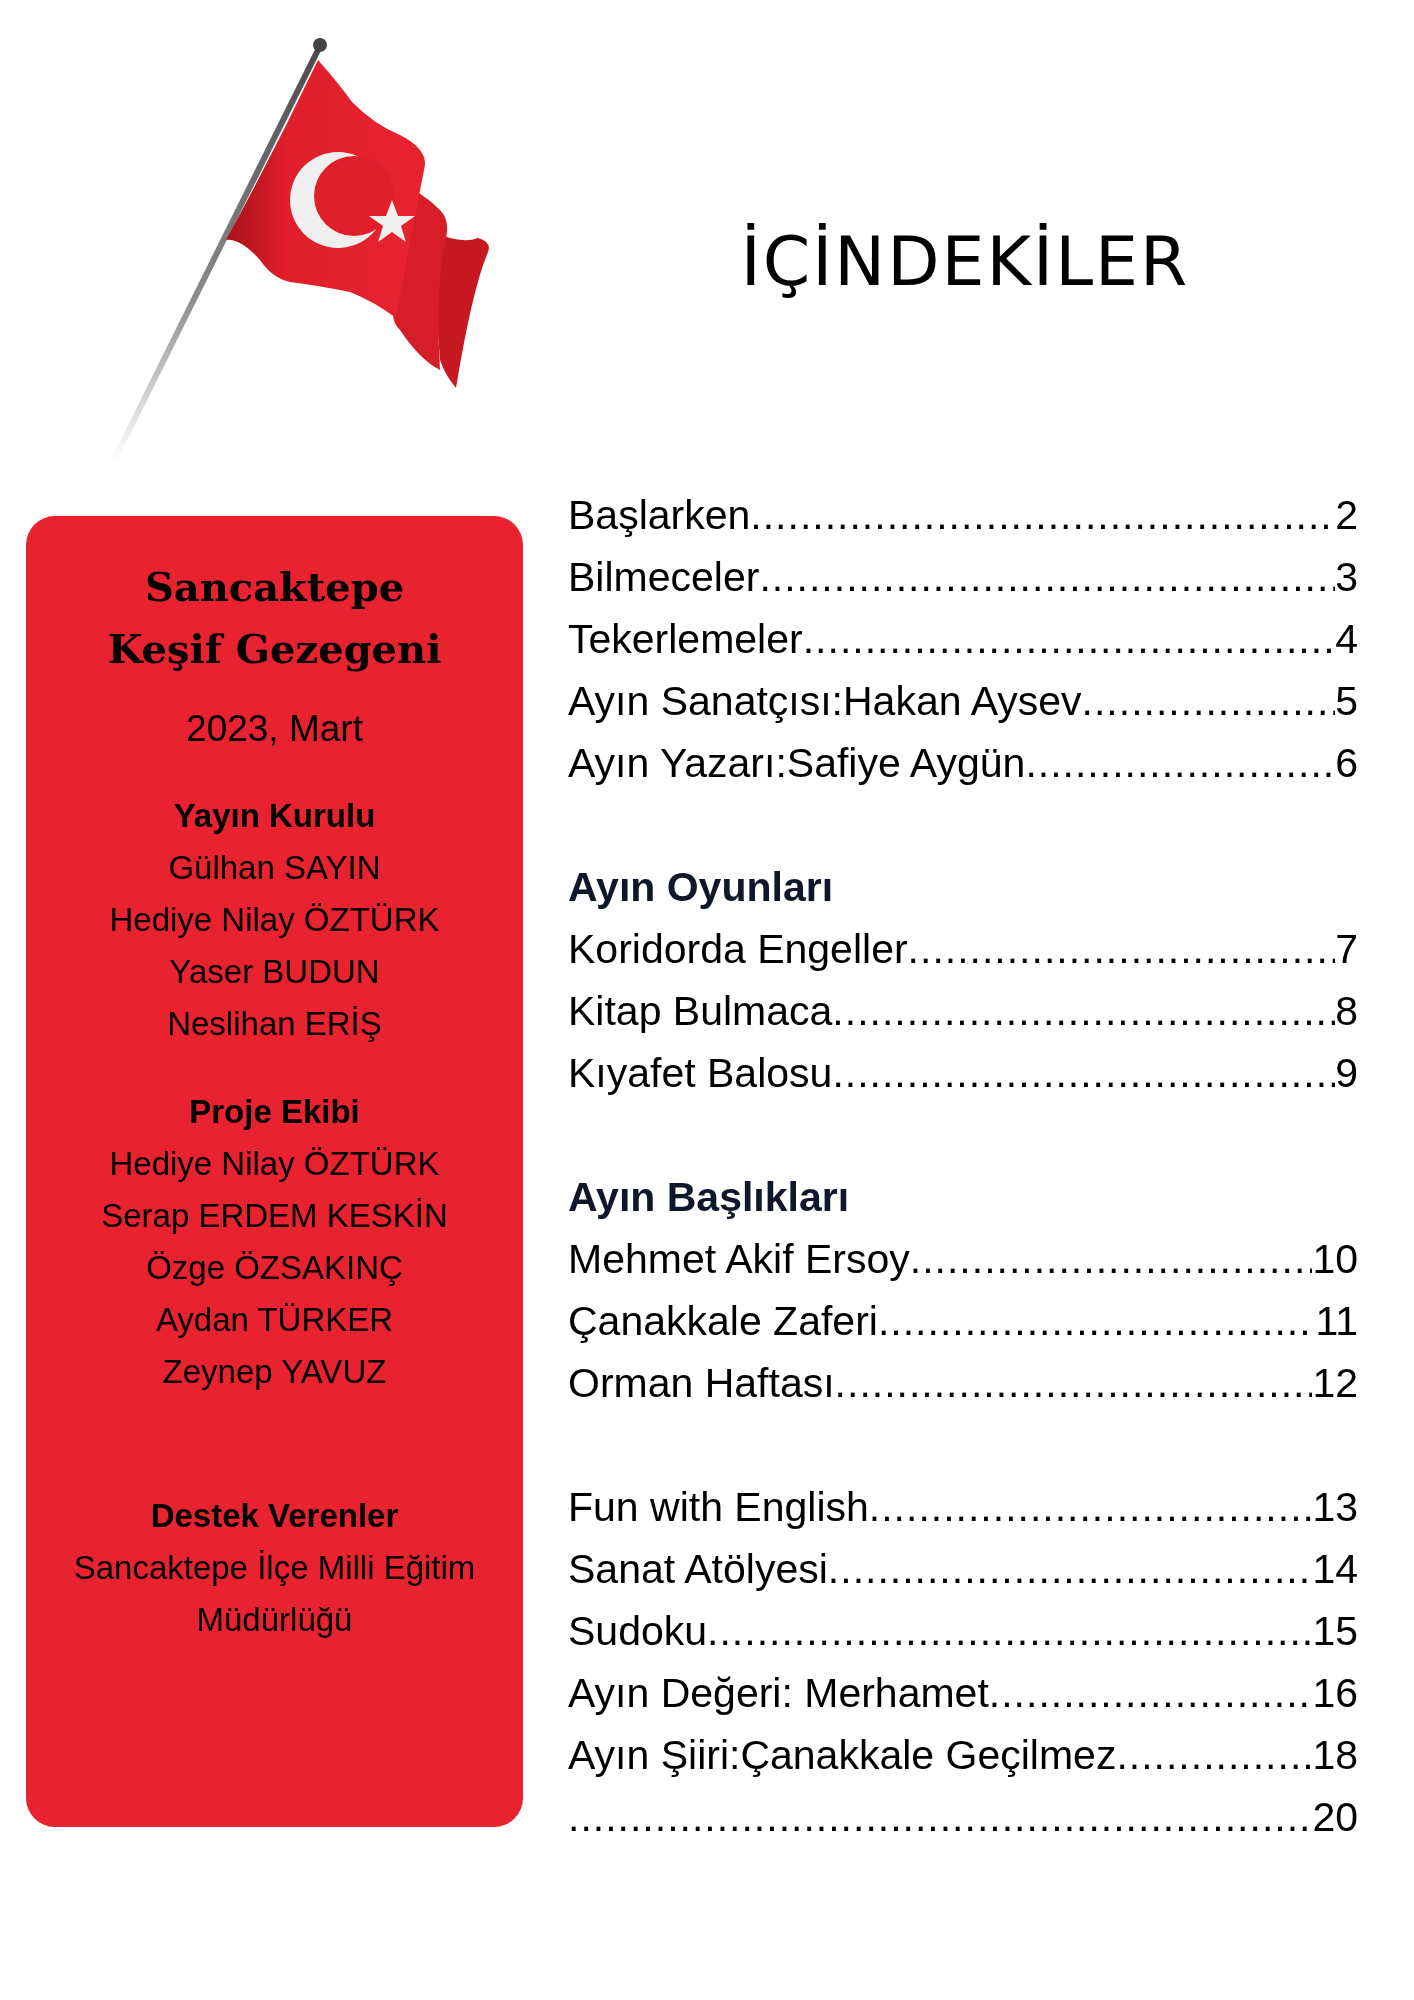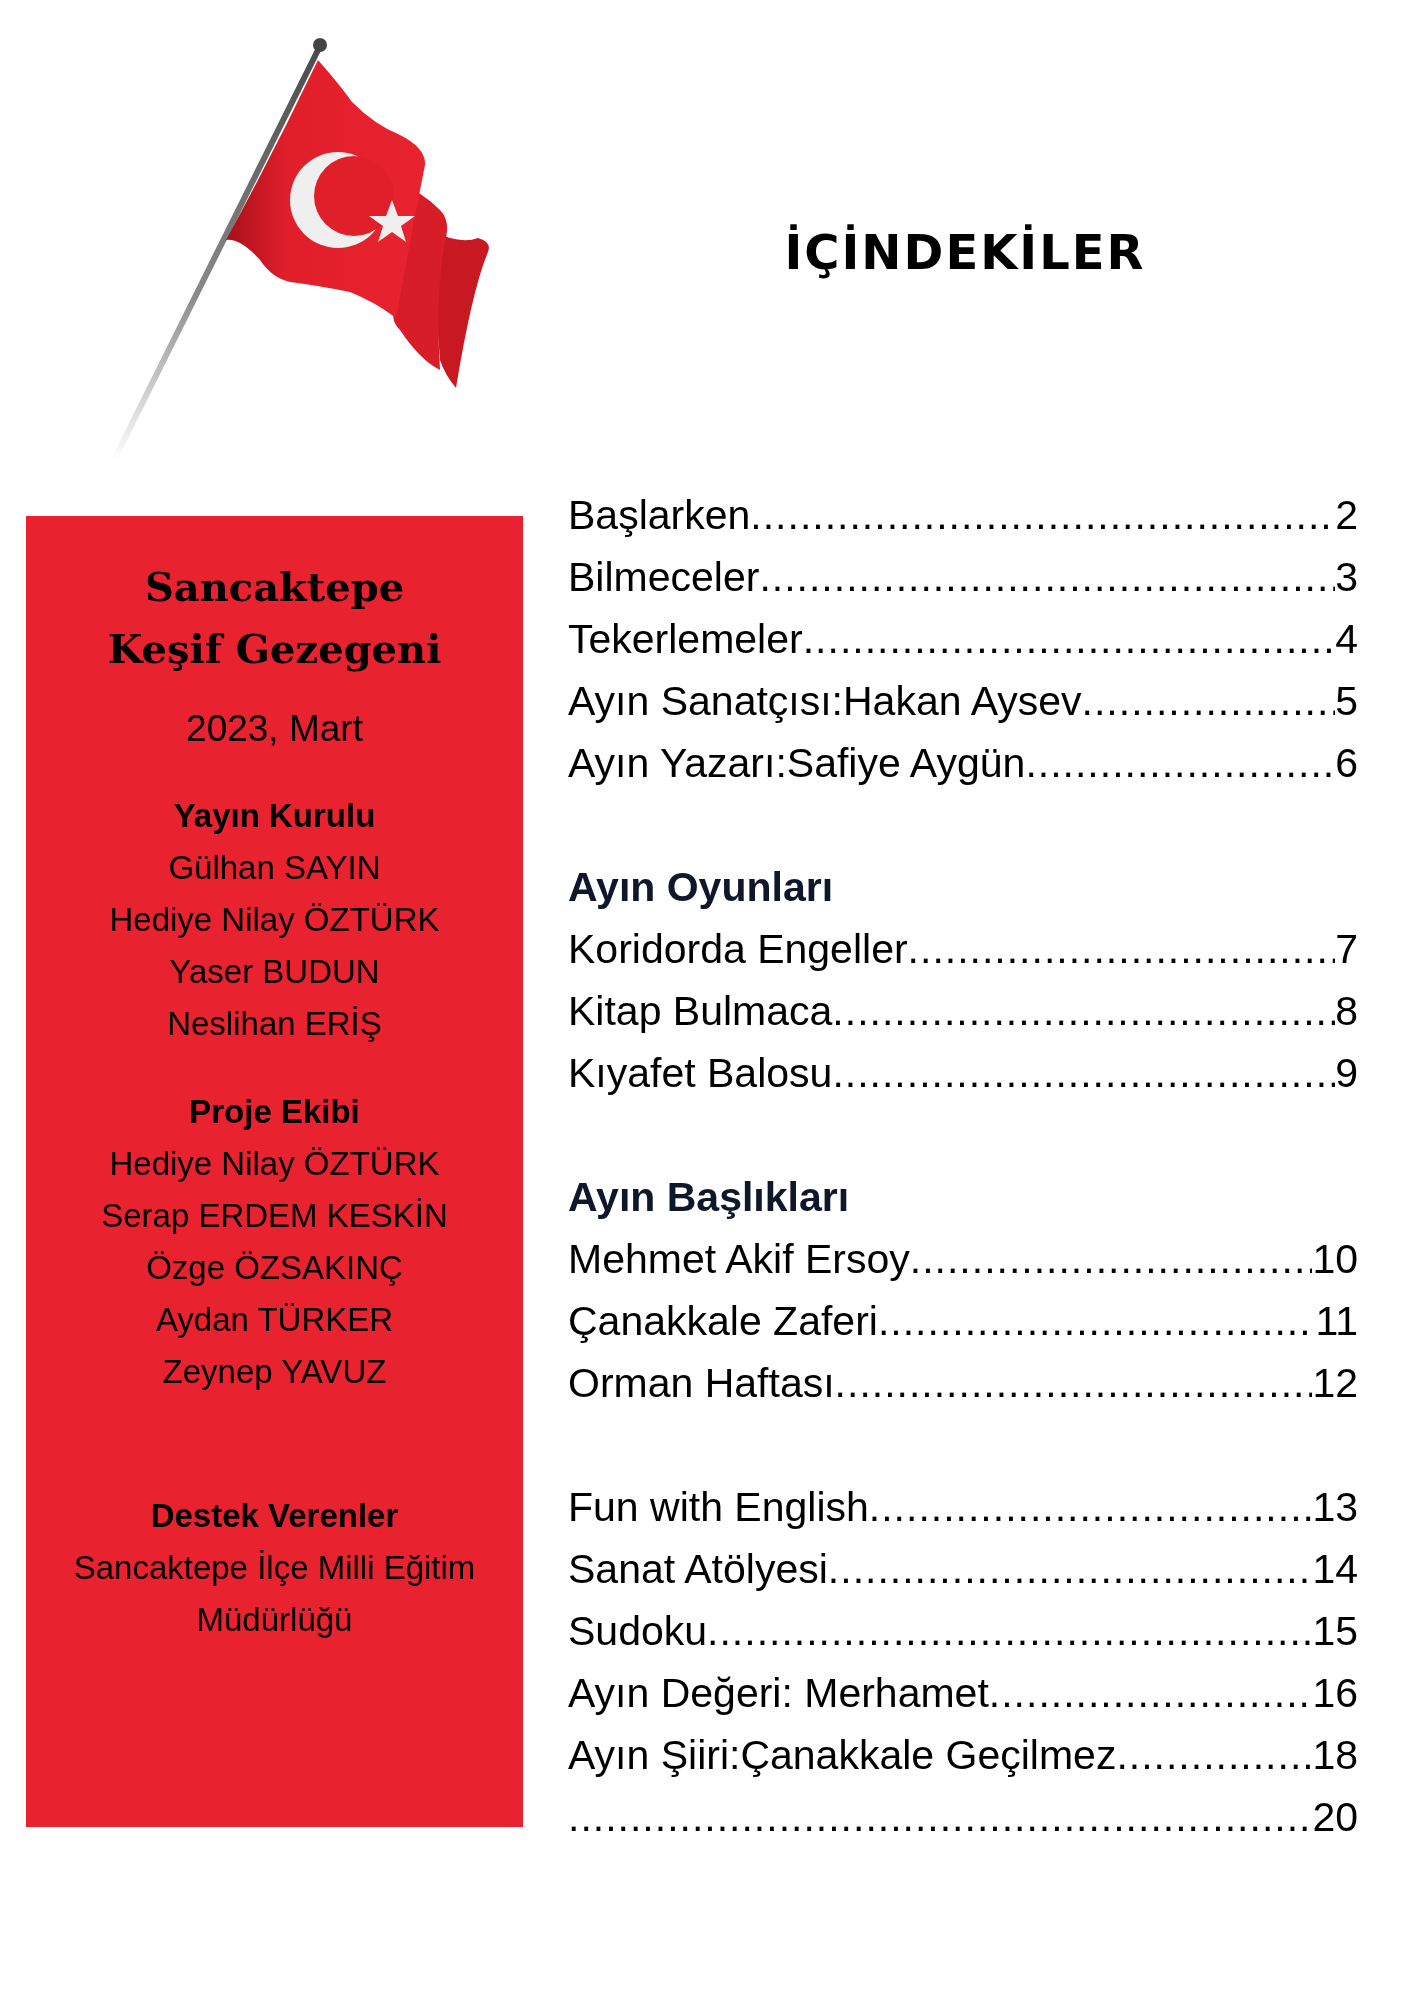--- a/index.html
+++ b/index.html
@@ -1,19 +1,19 @@
 <!DOCTYPE html>
 <html><head>
 <meta charset="utf-8">
 <style>
   html, body { margin: 0; padding: 0; background: #ffffff; }
   body { width: 1414px; height: 2000px; position: relative; overflow: hidden; font-family: "Liberation Sans", sans-serif; color: #000; }
   .flag-art { position: absolute; left: 100px; top: 30px; width: 440px; height: 440px; }
-  .title { position: absolute; left: 700px; top: 228px; width: 530px; text-align: center; font-family: "DejaVu Sans", sans-serif; font-weight: bold; font-size: 48px; letter-spacing: 2px; line-height: 1; }
-  .side-panel { position: absolute; left: 26px; top: 516px; width: 497px; height: 1311px; background: #E8232F; }
+  .title { position: absolute; left: 700px; top: 228px; width: 530px; text-align: center; font-family: "DejaVu Sans", sans-serif; font-weight: normal; font-size: 68px; letter-spacing: 2px; line-height: 1; }
+  .side-panel { position: absolute; left: 26px; top: 516px; width: 497px; height: 1311px; background: #E8232F; border-radius: 29px; }
   .side-inner { position: absolute; left: 0; right: 0; top: 0; text-align: center; }
   .mag-name { font-family: "DejaVu Serif", serif; font-weight: bold; font-size: 40px; line-height: 62px; margin-top: 40px; }
   .date { font-size: 37px; line-height: 50px; margin-top: 24px; }
   .group { margin-top: 36px; }
   .group-title { font-weight: bold; font-size: 33px; line-height: 52px; }
   .member { font-size: 33px; line-height: 52px; white-space: nowrap; }
   .group.support { margin-top: 92px; }
   .toc { position: absolute; left: 568px; top: 484px; width: 790px; }
   .toc-row { display: flex; align-items: baseline; font-size: 41px; line-height: 62px; height: 62px; white-space: nowrap; text-align: right; }
   .toc-label { flex: 0 0 auto; }

